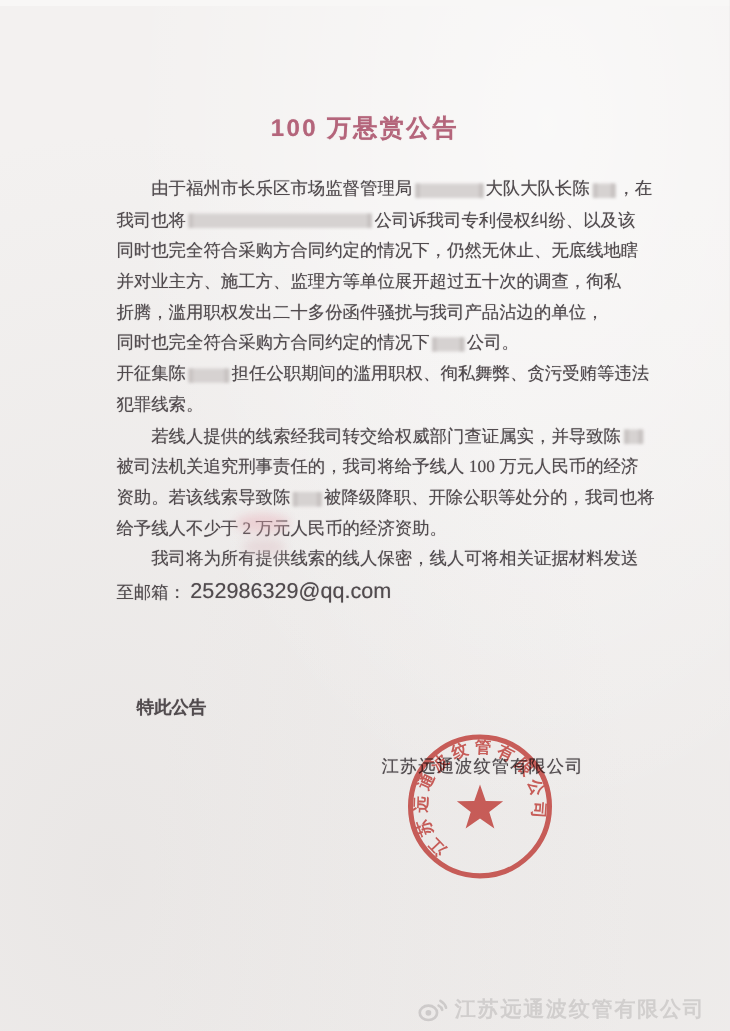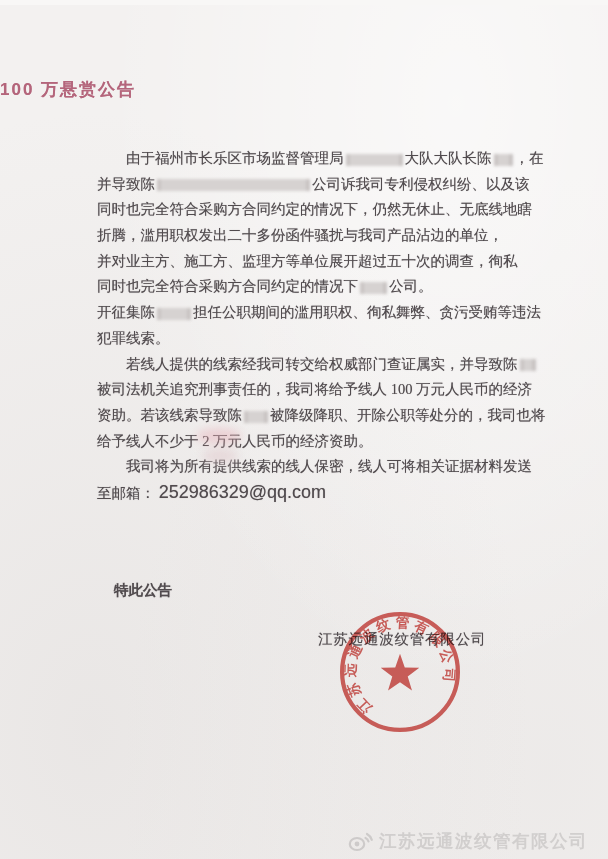--- a/index.html
+++ b/index.html
@@ -7,23 +7,23 @@
     position:relative;width:608px;height:859px;overflow:hidden;
     background:
       radial-gradient(ellipse at 75% 12%, rgba(255,255,255,.55), rgba(255,255,255,0) 55%),
       radial-gradient(ellipse at 15% 85%, rgba(208,203,201,.28), rgba(208,203,201,0) 60%),
       radial-gradient(ellipse at 90% 90%, rgba(214,210,208,.22), rgba(214,210,208,0) 55%),
       #f3f1f0;
     font-family:"Liberation Serif","DejaVu Serif",serif;
   }
   .top-edge{position:absolute;top:0;left:0;right:0;height:5px;background:#f8f7f6;}
   .doc-title{
-    position:absolute;top:78px;left:0;right:0;
+    position:absolute;top:93px;left:0;right:0;text-align:center;
     font-family:"Liberation Sans","DejaVu Sans",sans-serif;
-    font-weight:bold;font-size:17px;letter-spacing:2px;color:#b4657b;
+    font-weight:bold;font-size:20px;letter-spacing:2px;color:#b4657b;
     text-shadow:0 0 .6px rgba(180,101,123,.65);
   }
   .doc-body{
     position:absolute;left:97px;top:146px;width:445px;
     font-size:14.5px;color:#514b4e;
     text-shadow:0 0 .7px rgba(81,75,78,.55);
   }
   .line{height:25.7px;line-height:25.7px;white-space:nowrap;}
   .line.indent{padding-left:29px;}
   .redact{
@@ -54,24 +54,24 @@
 </head>
 <body>
 
 <div class="photo">
   <div class="top-edge"></div>
 
   <div class="doc-title">100 万悬赏公告</div>
 
   <div class="doc-body">
       <div class="line indent"><span>由于福州市长乐区市场监督管理局</span><span class="redact" style="width: 57px;"></span><span>大队大队长陈</span><span class="redact" style="width: 19px;"></span><span>，在</span></div>
-      <div class="line"><span>并导致陈</span><span class="redact" style="width: 153px;"></span><span>公司诉我司专利侵权纠纷、以及该</span></div>
+      <div class="line"><span>我司也将</span><span class="redact" style="width: 153px;"></span><span>公司诉我司专利侵权纠纷、以及该</span></div>
       <div class="line"><span>同时也完全符合采购方合同约定的情况下，仍然无休止、无底线地瞎</span></div>
+      <div class="line"><span>并对业主方、施工方、监理方等单位展开超过五十次的调查，徇私</span></div>
       <div class="line"><span>折腾，滥用职权发出二十多份函件骚扰与我司产品沾边的单位，</span></div>
-      <div class="line"><span>并对业主方、施工方、监理方等单位展开超过五十次的调查，徇私</span></div>
       <div class="line"><span>同时也完全符合采购方合同约定的情况下</span><span class="redact" style="width: 27px;"></span><span>公司。</span></div>
       <div class="line"><span>开征集陈</span><span class="redact" style="width: 34px;"></span><span>担任公职期间的滥用职权、徇私舞弊、贪污受贿等违法</span></div>
       <div class="line"><span>犯罪线索。</span></div>
       <div class="line indent"><span>若线人提供的线索经我司转交给权威部门查证属实，并导致陈</span><span class="redact" style="width: 16px;"></span></div>
       <div class="line"><span>被司法机关追究刑事责任的，我司将给予线人 100 万元人民币的经济</span></div>
       <div class="line"><span>资助。若该线索导致陈</span><span class="redact" style="width: 24px;"></span><span>被降级降职、开除公职等处分的，我司也将</span></div>
       <div class="line"><span>给予线人不少于 2 万元人民币的经济资助。</span></div>
       <div class="line indent"><span>我司将为所有提供线索的线人保密，线人可将相关证据材料发送</span></div>
       <div class="line"><span>至邮箱： </span><span class="sans">252986329@qq.com</span></div>
     </div>

